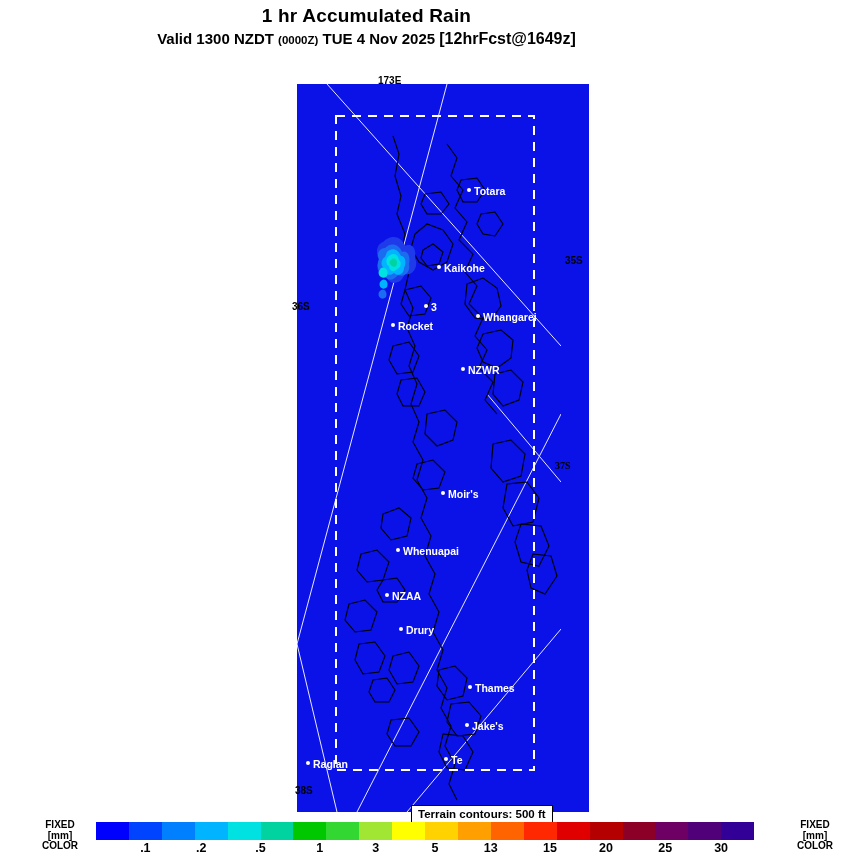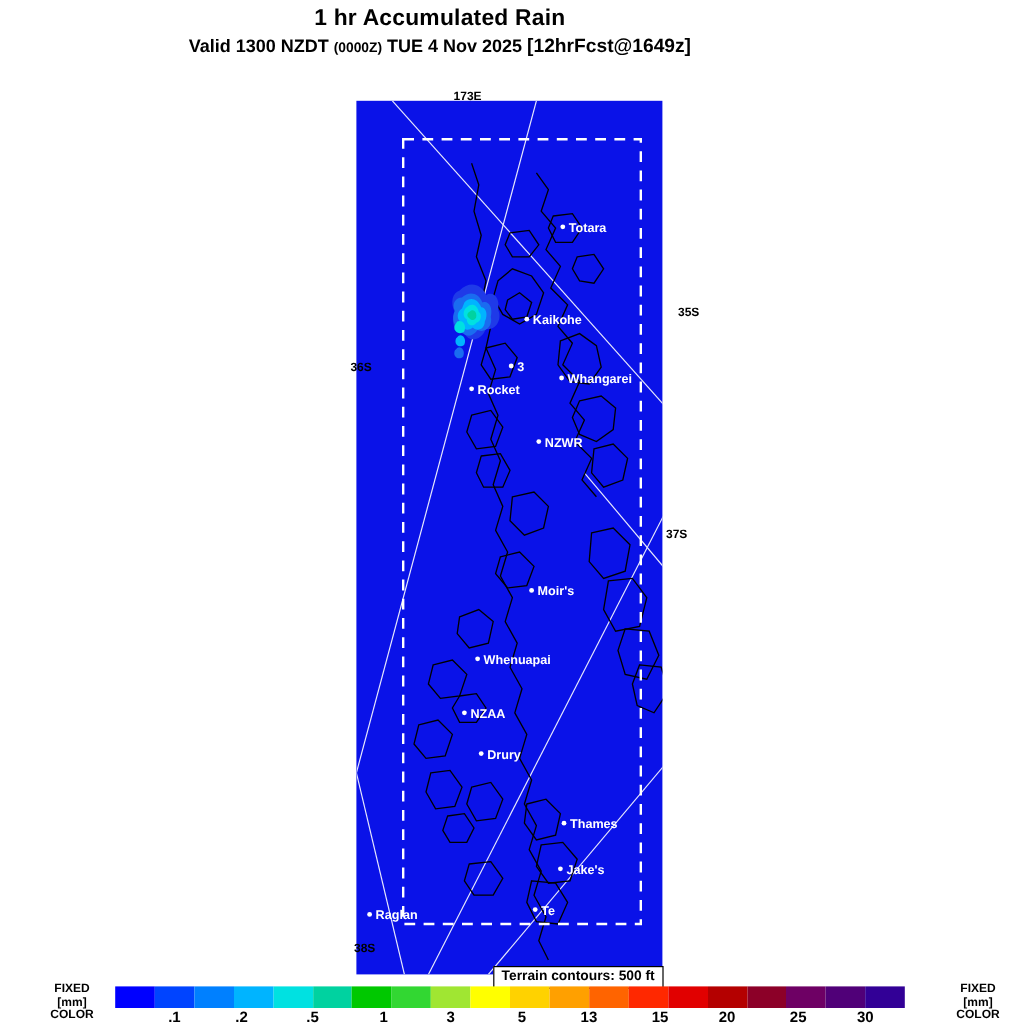--- a/index.html
+++ b/index.html
@@ -46,25 +46,24 @@
     font-size: 11.5px;
     font-weight: bold;
     margin-top: 3px;
   }
 
   
   .map-wrap {
     position: absolute;
     left: 297px;
     top: 84px;
-    width: 229px;
+    width: 292px;
     height: 728px;
     background: #0a12e8;
     overflow: hidden;
-    padding-left: 26px;
   }
   .map-svg {
     position: absolute;
     left: 0;
     top: 0;
   }
   
   .station {
     position: absolute;
     color: #ffffff;
@@ -234,36 +233,36 @@
       <path d="M84,206 C87,204 91,208 89,213 C85,217 80,213 82,208 Z" fill="#1a6cf0"></path>
     </g>
 
     <rect x="39" y="32" width="198" height="654" fill="none" stroke="#ffffff" stroke-width="2" stroke-dasharray="9,7"></rect>
   </svg>
 
   <div class="station" style="left:170px; top:101px;"><span class="dot"></span><span class="lbl">Totara</span></div>
   <div class="station" style="left:140px; top:178px;"><span class="dot"></span><span class="lbl">Kaikohe</span></div>
   <div class="station" style="left:127px; top:217px;"><span class="dot"></span><span class="lbl">3</span></div>
   <div class="station" style="left:94px; top:236px;"><span class="dot"></span><span class="lbl">Rocket</span></div>
-  <div class="station" style="left:169px; top:227px;"><span class="dot"></span><span class="lbl">Whangarei</span></div>
-  <div class="station" style="left:150px; top:280px;"><span class="dot"></span><span class="lbl">NZWR</span></div>
+  <div class="station" style="left:179px; top:227px;"><span class="dot"></span><span class="lbl">Whangarei</span></div>
+  <div class="station" style="left:164px; top:280px;"><span class="dot"></span><span class="lbl">NZWR</span></div>
   <div class="station" style="left:112px; top:404px;margin-left:32px;"><span class="dot"></span><span class="lbl">Moir's</span></div>
   <div class="station" style="left:99px; top:461px;"><span class="dot"></span><span class="lbl">Whenuapai</span></div>
   <div class="station" style="left:88px; top:506px;"><span class="dot"></span><span class="lbl">NZAA</span></div>
   <div class="station" style="left:102px; top:540px;"><span class="dot"></span><span class="lbl">Drury</span></div>
   <div class="station" style="left:171px; top:598px;"><span class="dot"></span><span class="lbl">Thames</span></div>
   <div class="station" style="left:9px; top:635px;margin-top:39px;"><span class="dot"></span><span class="lbl">Raglan</span></div>
   <div class="station" style="left:168px; top:636px;"><span class="dot"></span><span class="lbl">Jake's</span></div>
   <div class="station" style="left:147px; top:670px;"><span class="dot"></span><span class="lbl">Te</span></div>
 </div>
 
 <div class="gridlabel" style="left:378px; top:75px;">173E</div>
 <div class="gridlabel" style="left:565px; top:255px;">35S</div>
 <div class="gridlabel" style="left:292px; top:301px;">36S</div>
-<div class="gridlabel" style="left:555px; top:440px;">37S</div>
+<div class="gridlabel" style="left:555px; top:460px;font-family:Liberation Serif, serif;">37S</div>
 <div class="gridlabel" style="left:295px; top:769px;margin-top:16px;">38S</div>
 
 <div class="terrain-note">Terrain contours: 500 ft</div>
 
 <div class="legend-label left">
   <div>FIXED</div>
   <div>[mm]</div>
   <div>COLOR</div>
 </div>
 

